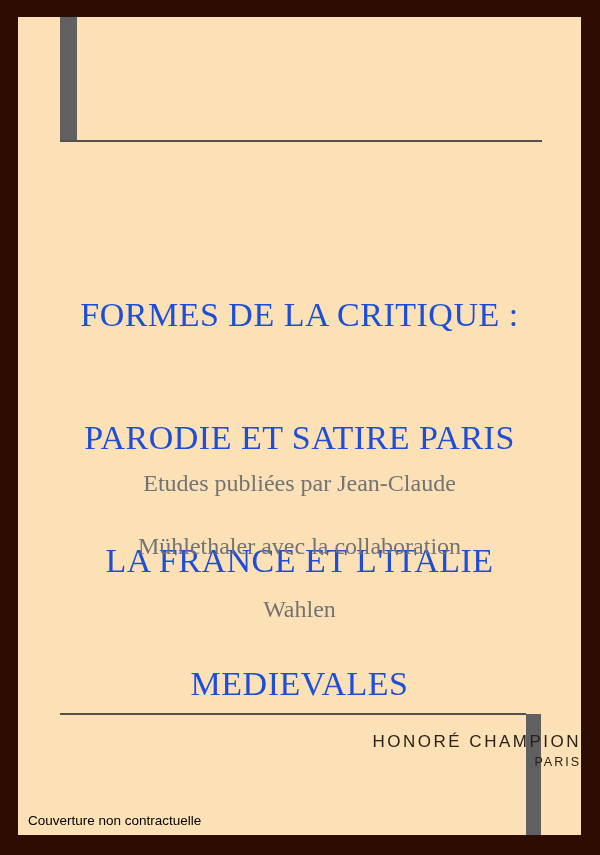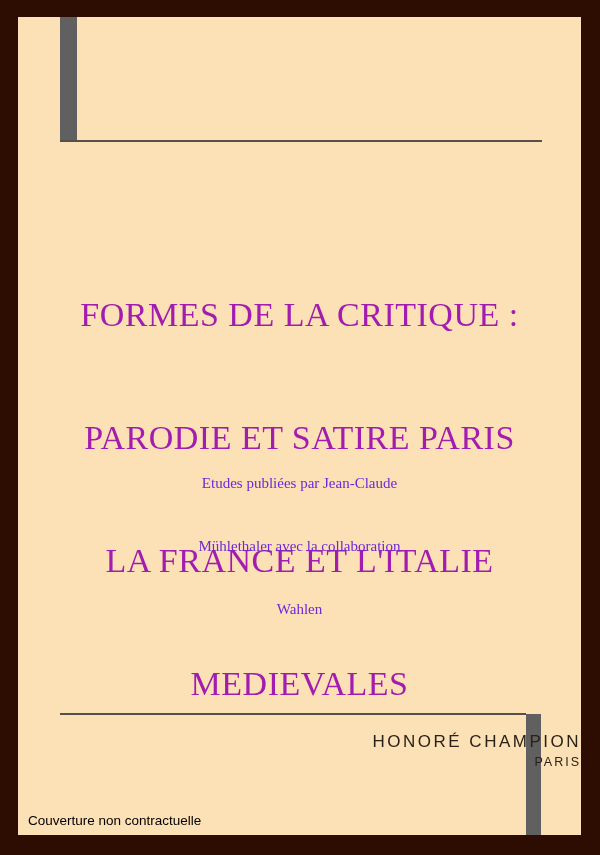--- a/index.html
+++ b/index.html
@@ -40,34 +40,34 @@
   }
   .title {
     position: absolute;
     left: 0;
     top: 195px;
     width: 100%;
     text-align: center;
     font-family: "Liberation Serif", serif;
     font-size: 34px;
     line-height: 41px;
-    color: #a21caf;
+    color: #1d4ed8;
     letter-spacing: 0.5px;
     white-space: pre;
   }
   .subtitle {
     position: absolute;
     left: 0;
     top: 414px;
     width: 100%;
     text-align: center;
     font-family: "Liberation Serif", serif;
-    font-size: 15px;
+    font-size: 24px;
     line-height: 21px;
-    color: #6d28d9;
+    color: #737373;
     white-space: pre;
   }
   .bottom-rule {
     position: absolute;
     left: 42px;
     top: 696px;
     width: 466px;
     height: 2px;
     background: #55504a;
   }

